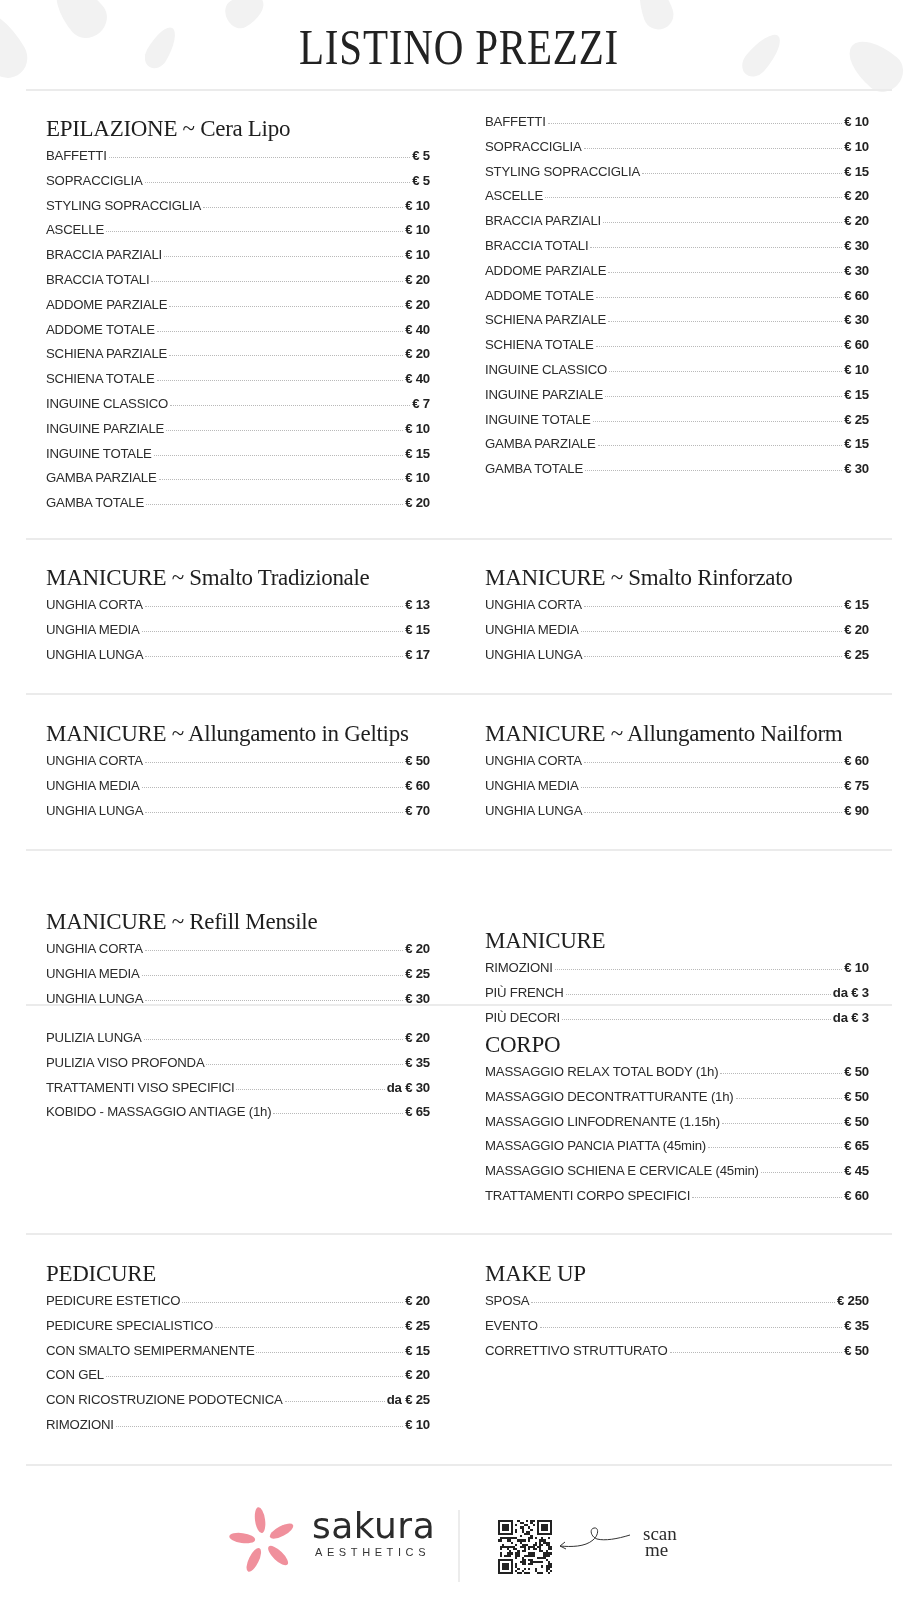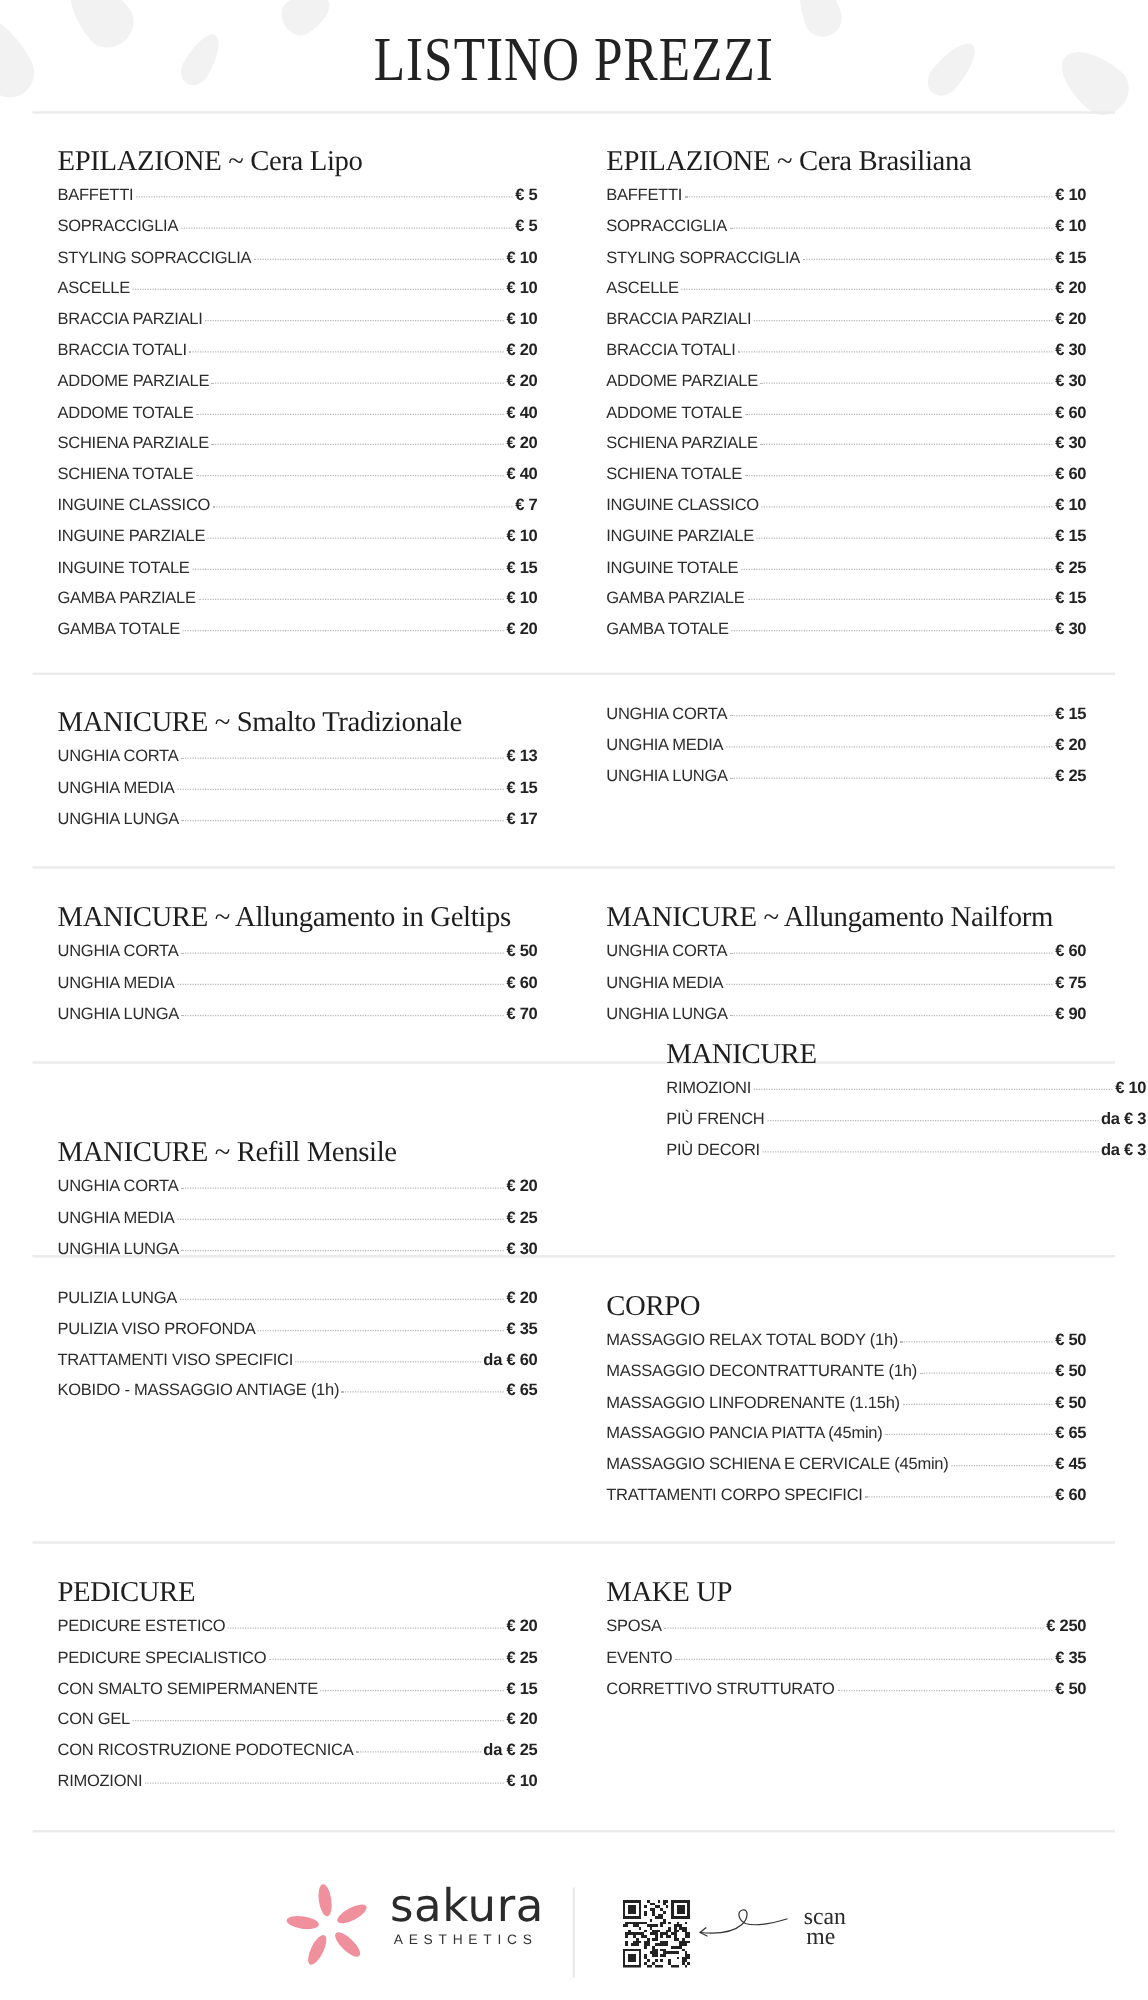--- a/index.html
+++ b/index.html
@@ -136,21 +136,20 @@
         <span class="dots"></span>
         <span class="price">€ 10</span>
       </div>
       <div class="row">
         <span class="name">GAMBA TOTALE</span>
         <span class="dots"></span>
         <span class="price">€ 20</span>
       </div>
     </div>
     <div class="section right" style="top: 114px;">
-      <div class="sec-title">EPILAZIONE ~ Cera Brasiliana</div>
       <div class="row">
         <span class="name">BAFFETTI</span>
         <span class="dots"></span>
         <span class="price">€ 10</span>
       </div>
       <div class="row">
         <span class="name">SOPRACCIGLIA</span>
         <span class="dots"></span>
         <span class="price">€ 10</span>
       </div>
@@ -232,20 +231,21 @@
         <span class="dots"></span>
         <span class="price">€ 15</span>
       </div>
       <div class="row">
         <span class="name">UNGHIA LUNGA</span>
         <span class="dots"></span>
         <span class="price">€ 17</span>
       </div>
     </div>
     <div class="section right" style="top: 563px;">
+      <div class="sec-title">MANICURE ~ Smalto Rinforzato</div>
       <div class="row">
         <span class="name">UNGHIA CORTA</span>
         <span class="dots"></span>
         <span class="price">€ 15</span>
       </div>
       <div class="row">
         <span class="name">UNGHIA MEDIA</span>
         <span class="dots"></span>
         <span class="price">€ 20</span>
       </div>
@@ -302,21 +302,21 @@
         <span class="name">UNGHIA MEDIA</span>
         <span class="dots"></span>
         <span class="price">€ 25</span>
       </div>
       <div class="row">
         <span class="name">UNGHIA LUNGA</span>
         <span class="dots"></span>
         <span class="price">€ 30</span>
       </div>
     </div>
-    <div class="section right" style="top: 828px; margin-left: 48px;">
+    <div class="section right" style="top: 926px;">
       <div class="sec-title">MANICURE</div>
       <div class="row">
         <span class="name">RIMOZIONI</span>
         <span class="dots"></span>
         <span class="price">€ 10</span>
       </div>
       <div class="row">
         <span class="name">PIÙ FRENCH</span>
         <span class="dots"></span>
         <span class="price">da € 3</span>
@@ -334,21 +334,21 @@
         <span class="price">€ 20</span>
       </div>
       <div class="row">
         <span class="name">PULIZIA VISO PROFONDA</span>
         <span class="dots"></span>
         <span class="price">€ 35</span>
       </div>
       <div class="row">
         <span class="name">TRATTAMENTI VISO SPECIFICI</span>
         <span class="dots"></span>
-        <span class="price">da € 60</span>
+        <span class="price">da € 30</span>
       </div>
       <div class="row">
         <span class="name">KOBIDO - MASSAGGIO ANTIAGE (1h)</span>
         <span class="dots"></span>
         <span class="price">€ 65</span>
       </div>
     </div>
     <div class="section right" style="top: 1030px;">
       <div class="sec-title">CORPO</div>
       <div class="row">

